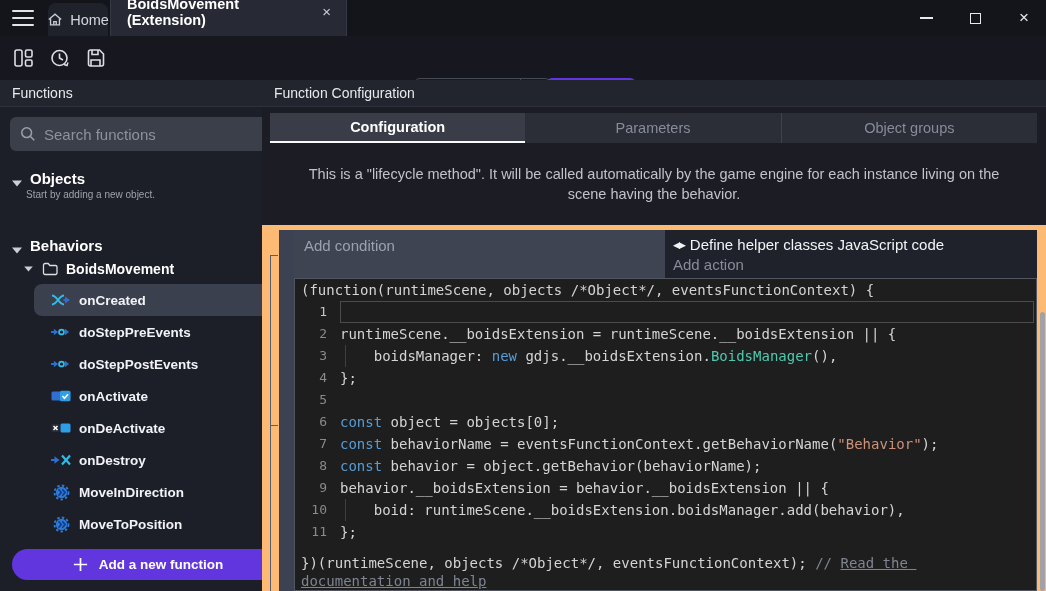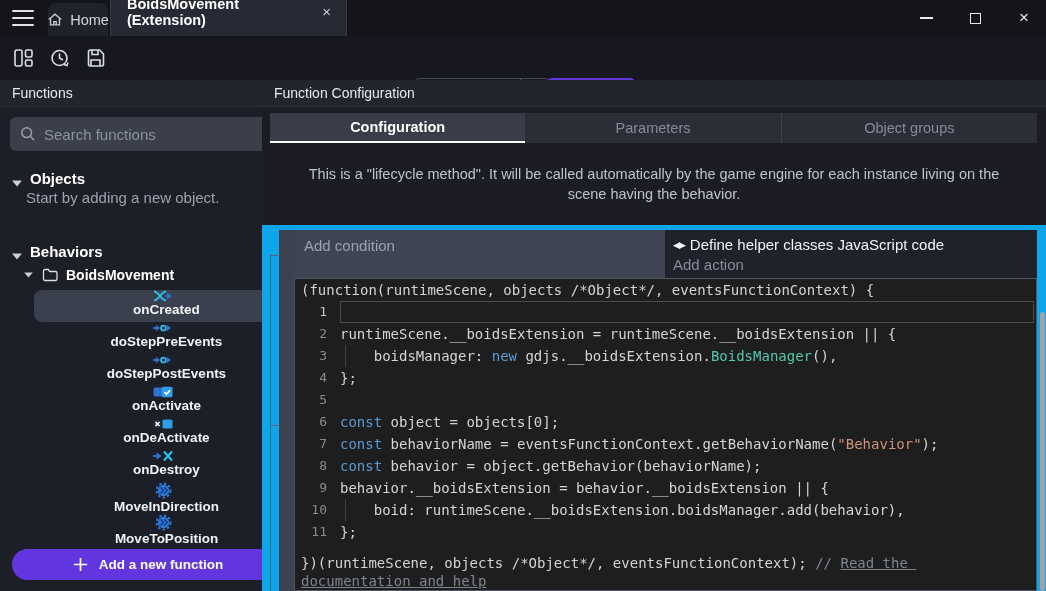--- a/index.html
+++ b/index.html
@@ -38,41 +38,41 @@
   
   .sidebar { position:absolute; top:80px; left:0; width:296px; bottom:0; background:#1D1F28; border-right:1px solid #2A2C36; }
   .panel-header { height:27px; background:#23252E; border-bottom:1px solid #2E313C; display:flex; align-items:center; padding:0 12px; font-size:14px; color:#E8E9EC; }
   .search-box { margin:10px 12px 6px 10px; height:34px; background:#3B3F4A; border-radius:6px; display:flex; align-items:center; padding:0 10px; gap:8px; }
   .search-box input { background:transparent; border:none; outline:none; color:#E8E9EC; font-size:15px; width:100%; font-family:"Liberation Sans",sans-serif; }
   .search-box input::placeholder { color:#8C92A0; }
   .section-row { height:30px; display:flex; align-items:flex-end; padding:0 14px 0 12px; cursor:pointer; }
   .section-row .chev { color:#CBCED6; margin-right:8px; display:flex; }
   .section-row .sec-label { font-size:15px; font-weight:bold; color:#FFFFFF; }
   .section-row .plus { margin-left:auto; color:#C9BEEC; display:flex; cursor:pointer; }
-  .hint-text { padding:2px 12px 8px 26px; font-size:15px; color:#9DA2AD; }
+  .hint-text { padding:2px 12px 8px 26px; font-size:10px; color:#9DA2AD; }
   .group-row { height:30px; display:flex; align-items:center; padding:0 10px 0 24px; cursor:pointer; }
   .group-row .chev { color:#CBCED6; margin-right:9px; display:flex; }
   .group-row .g-label { font-size:14px; font-weight:bold; color:#FFFFFF; margin-left:8px; }
   .kebab { margin-left:auto; color:#8D93A0; font-size:13px; line-height:12px; cursor:pointer; padding:0 4px; letter-spacing:0; }
-  .fn-row { height:32px; display:flex; align-items:center; margin:0 6px 0 34px; padding:0 6px 0 16px; border-radius:8px; cursor:pointer;flex-direction:column; }
+  .fn-row { height:32px; display:flex; align-items:center; margin:0 6px 0 34px; padding:0 6px 0 16px; border-radius:8px; cursor:pointer; }
   .fn-row.selected { background:#3B404E; }
   .fn-row .fn-icon { width:22px; display:flex; justify-content:center; margin-right:7px; }
   .fn-row .fn-label { font-size:13.5px; font-weight:bold; color:#F2F3F6; }
   .btn-add-fn { position:absolute; left:12px; right:12px; bottom:11px; height:31px; background:#6236DF; border-radius:16px; display:flex; align-items:center; justify-content:center; gap:10px; color:#FFF; font-size:13.5px; font-weight:bold; cursor:pointer; }
 
   
   .main { position:absolute; top:80px; left:262px; right:0; bottom:0; background:#1B1C24; }
   .cfg-tabs { display:flex; margin:6px 9px 0 8px; height:30px; }
   .cfg-tab { flex:1; display:flex; align-items:center; justify-content:center; font-size:14.5px; background:#2B2D37; color:#878C99; cursor:pointer; }
   .cfg-tab.active { background:#3A3D48; color:#FFFFFF; font-weight:bold; border-bottom:2px solid #FAFAFA; }
   .cfg-tab.sep { border-left:1px solid #3F424C; }
   .cfg-desc { margin-top:21px; padding:0 34px; text-align:center; font-size:14.5px; line-height:20px; color:#C0C3CB; }
 
   
-  .events { position:absolute; top:145px; left:0; right:0; bottom:0; background:#0ea5e9; }
+  .events { position:absolute; top:145px; left:0; right:0; bottom:0; background:#fdba74; }
   .ev-bracket { position:absolute; left:8px; top:30px; bottom:0; width:1px; background:#59606D; }
   .ev-tick1, .ev-tick2 { position:absolute; left:8px; width:8px; height:1px; background:#59606D; }
   .ev-tick1 { top:30px; } .ev-tick2 { top:200px; }
   .event-block { position:absolute; left:17px; top:5px; right:9px; bottom:0; display:flex; }
   .ev-strip { width:15px; background:#3C4251; }
   .ev-content { flex:1; display:flex; flex-direction:column; }
   .ev-top { height:48px; display:flex; }
   .ev-cond { width:371px; background:#3E4452; padding:7px 10px; font-size:15px; color:#9BA1AD; cursor:pointer; }
   .ev-actcol { flex:1; background:#20222B; padding:3px 0 0 8px; }
   .ev-js-row { display:flex; align-items:center; gap:5px; height:23px; font-size:15px; color:#F3F4F6; cursor:pointer; }

